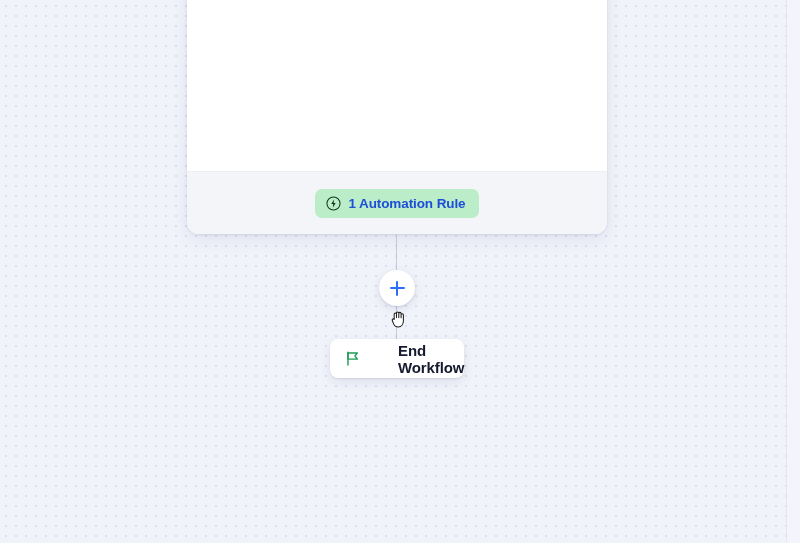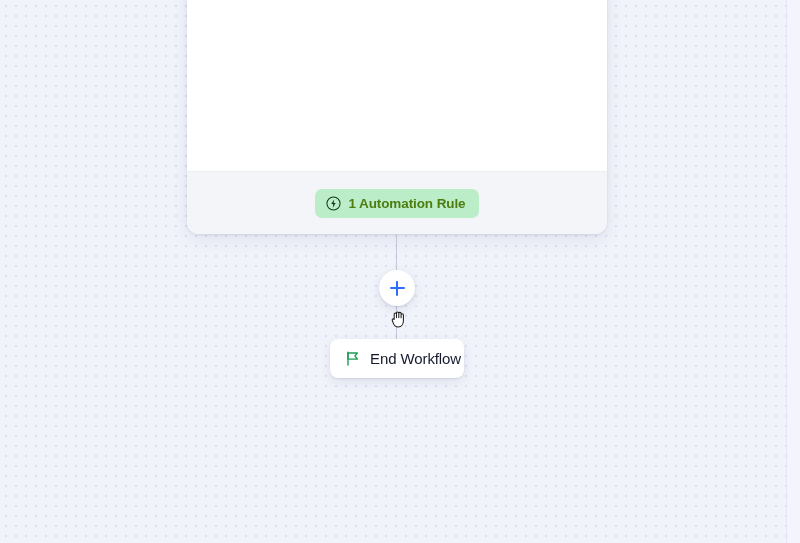--- a/index.html
+++ b/index.html
@@ -76,21 +76,21 @@
     display: flex;
     align-items: center;
     justify-content: center;
   }
 
   #automation-chip {
     display: inline-flex;
     align-items: center;
     gap: 7px;
     background: #bbedc9;
-    color: #4d7c0f;
+    color: #1d4ed8;
     border-radius: 7px;
     padding: 7px 13px 7px 11px;
     font-size: 13.5px;
     font-weight: bold;
     letter-spacing: -0.1px;
     cursor: pointer;
   }
   #automation-chip .bolt-circle {
     width: 15px;
     height: 15px;
@@ -168,22 +168,23 @@
     align-items: center;
     gap: 9px;
     padding-left: 14px;
     box-sizing: border-box;
     cursor: pointer;
   }
   #end-workflow-node .flag-icon { width: 17px; height: 17px; flex: 0 0 17px; }
   #end-workflow-node .label {
     font-size: 15px;
     color: #151a2e;
-    font-weight: normal;
+    font-weight: bold;
     letter-spacing: -0.1px;
+    margin-left: 28px;
   }
 </style>
 </head>
 <body>
 
 <div id="canvas">
 
   <div id="right-seam"></div>
   <div id="right-pane"></div>
 

